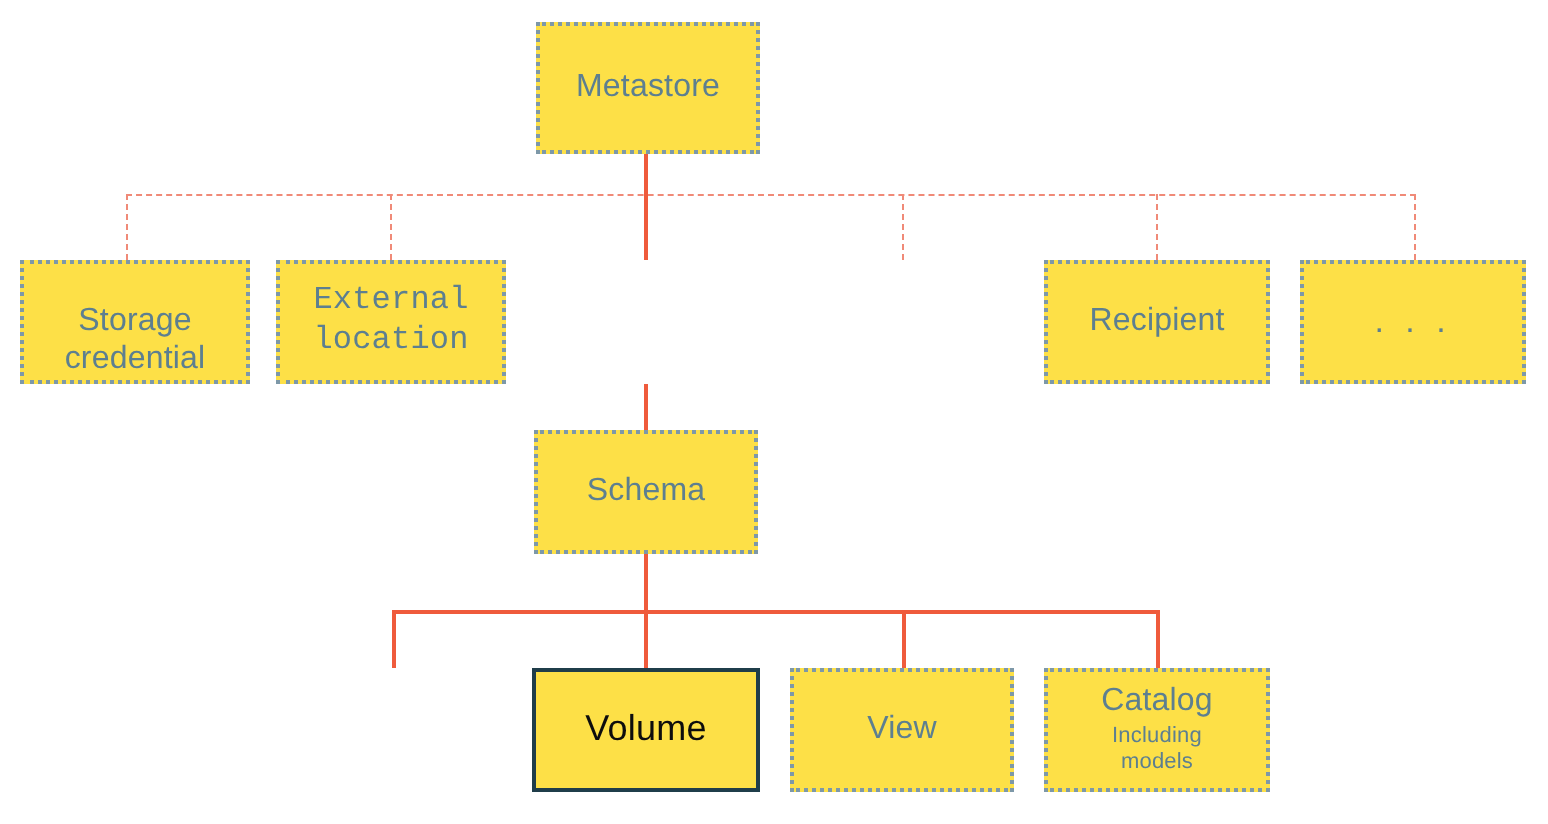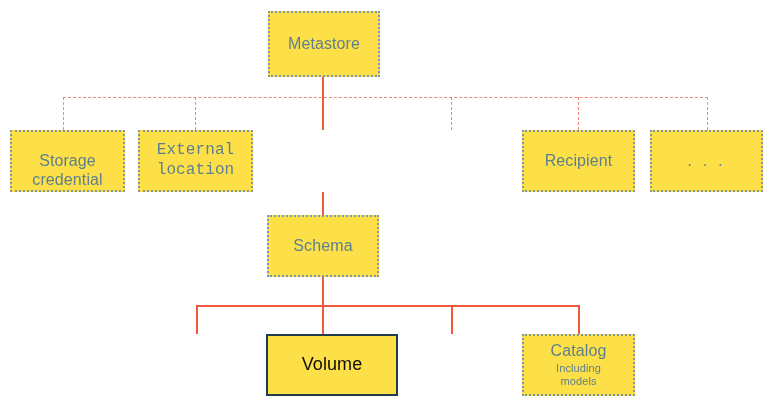--- a/index.html
+++ b/index.html
@@ -131,24 +131,27 @@
 
   <div class="node is-ellipsis" style="left:650px; top:130px; width:113px; height:62px;">
     <span class="label">. . .</span>
   </div>
 
   <div class="node" style="left:267px; top:215px; width:112px; height:62px;text-align:right;">
     <span class="label">Schema</span>
   </div>
 
 
-  <div class="node is-selected" style="left:266px; top:334px; width:132px; height:62px;">
+  <div class="node is-selected" style="left:266px; top:334px; width:114px; height:62px;">
     <span class="label">Volume</span>
   </div>
 
+  <div class="node" style="left:395px; top:334px; width:112px; height:62px;">
+    <span class="label">View</span>
+  </div>
 
   <div class="node" style="left:522px; top:334px; width:113px; height:62px;">
     <span class="label">Catalog</span>
     <span class="sublabel">Including
 models</span>
   </div>
 
 </div>
 
 </body></html>

